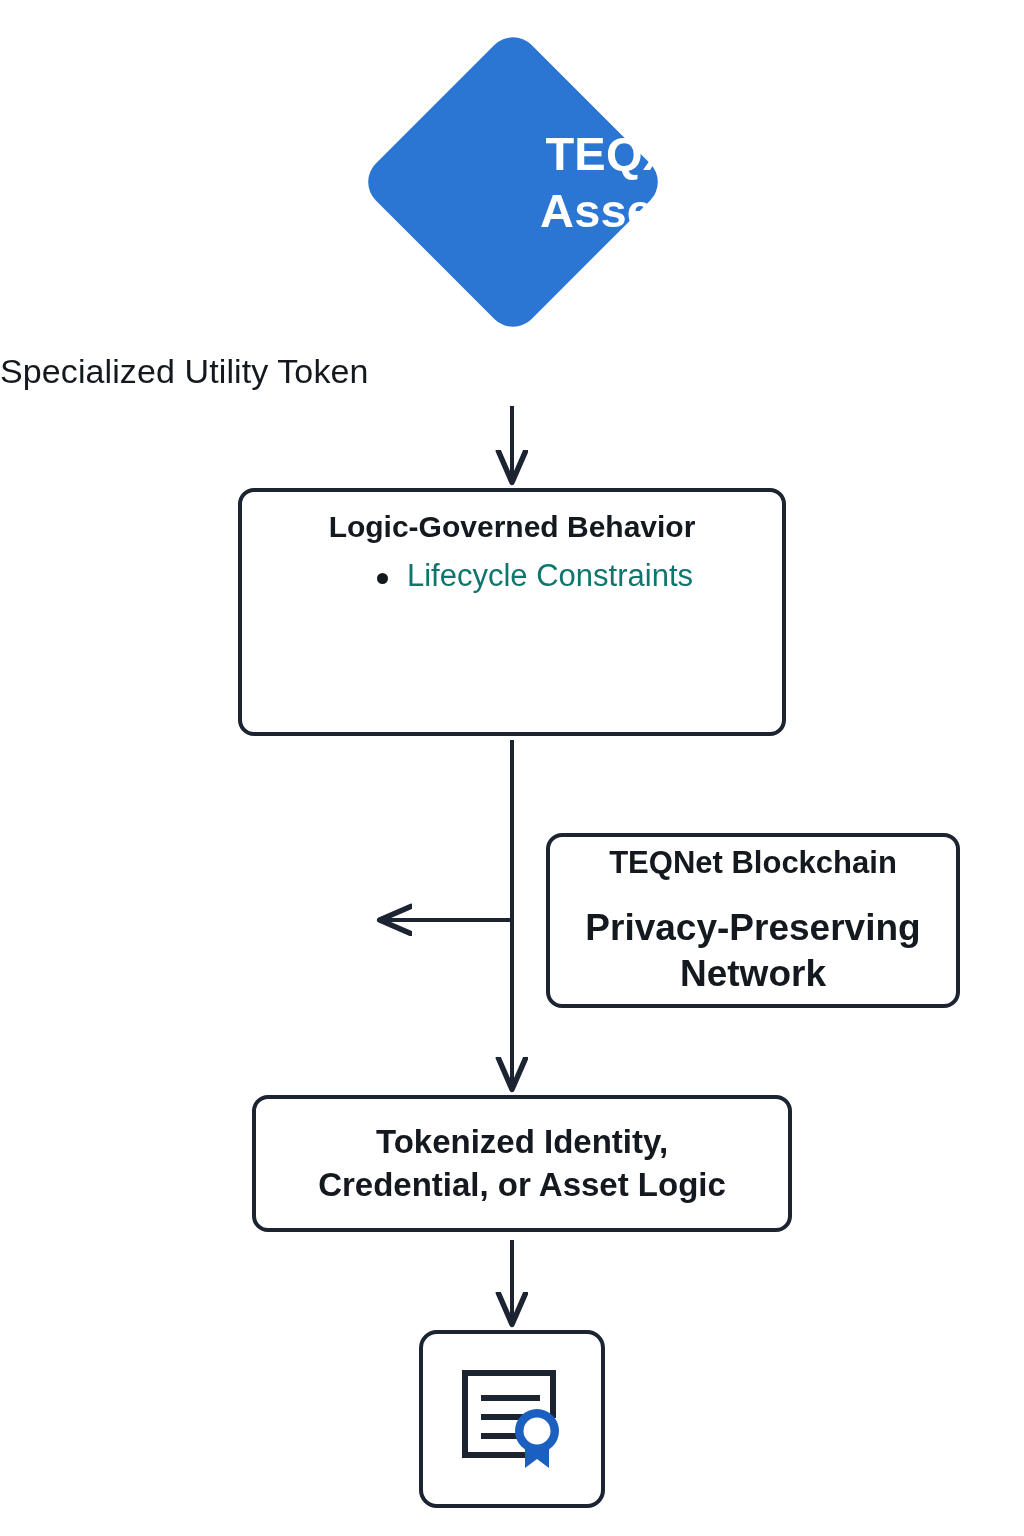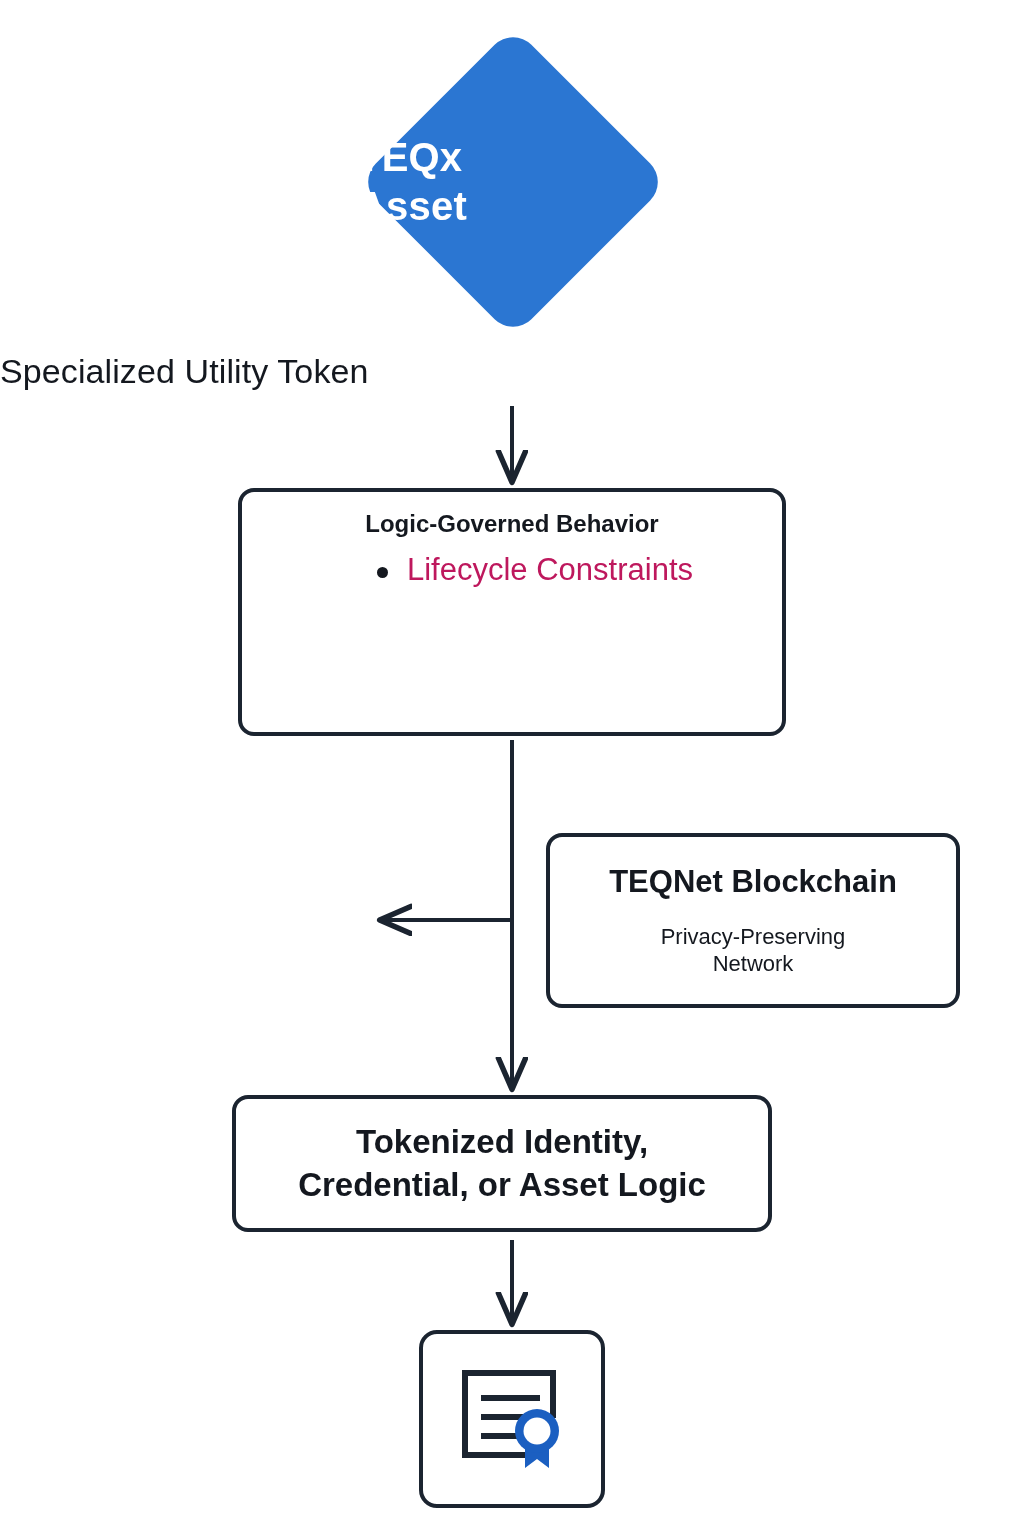--- a/index.html
+++ b/index.html
@@ -49,25 +49,25 @@
     height: 220px;
     background: #2B76D2;
     border-radius: 26px;
     transform: rotate(45deg);
   }
   .diamond-label {
     position: absolute;
     inset: 0;
     display: flex;
     flex-direction: column;
-    align-items: flex-start;
+    align-items: flex-end;
     justify-content: center;
     color: #ffffff;
     font-weight: bold;
-    font-size: 40px;
+    font-size: 47px;
     line-height: 1.22;
     letter-spacing: 0.2px;
     text-align: center;
   }
 
   
   .caption {
     position: absolute;
     left: 0;
     top: 352px;
@@ -102,32 +102,32 @@
 
   
   #logic-box {
     left: 238px;
     top: 488px;
     width: 548px;
     height: 248px;
     justify-content: flex-start;
     padding-top: 18px;
   }
-  #logic-box .node-title { font-size: 24px; }
+  #logic-box .node-title { font-size: 30px; }
   .bullets {
     margin: 8px 0 0 0;
     padding: 0 0 0 46px;
     list-style: none;
     font-size: 31px;
     line-height: 1.58;
   }
   .bullets li {
     position: relative;
     padding-left: 30px;
-    color: #be185d;
+    color: #0f766e;
   }
   .bullets li::before {
     content: "";
     position: absolute;
     left: 0;
     top: 21px;
     width: 11px;
     height: 11px;
     border-radius: 50%;
     background: #14181f;
@@ -144,25 +144,25 @@
   #issuer-box .node-sub { font-size: 28px; line-height: 1.22; }
 
   
   #teqnet-box {
     left: 546px;
     top: 833px;
     width: 414px;
     height: 175px;
   }
   #teqnet-box .node-title { font-size: 31px; margin-bottom: 24px; }
-  #teqnet-box .node-sub { font-size: 22px; line-height: 1.22; }
+  #teqnet-box .node-sub { font-size: 37px; line-height: 1.22; font-weight: bold; }
 
   
   #outcome-box {
-    left: 232px;
+    left: 252px;
     top: 1095px;
     width: 540px;
     height: 137px;
   }
   #outcome-box .node-title { font-size: 33px; line-height: 1.3; }
 
   
   #cert-tile {
     position: absolute;
     left: 419px;

